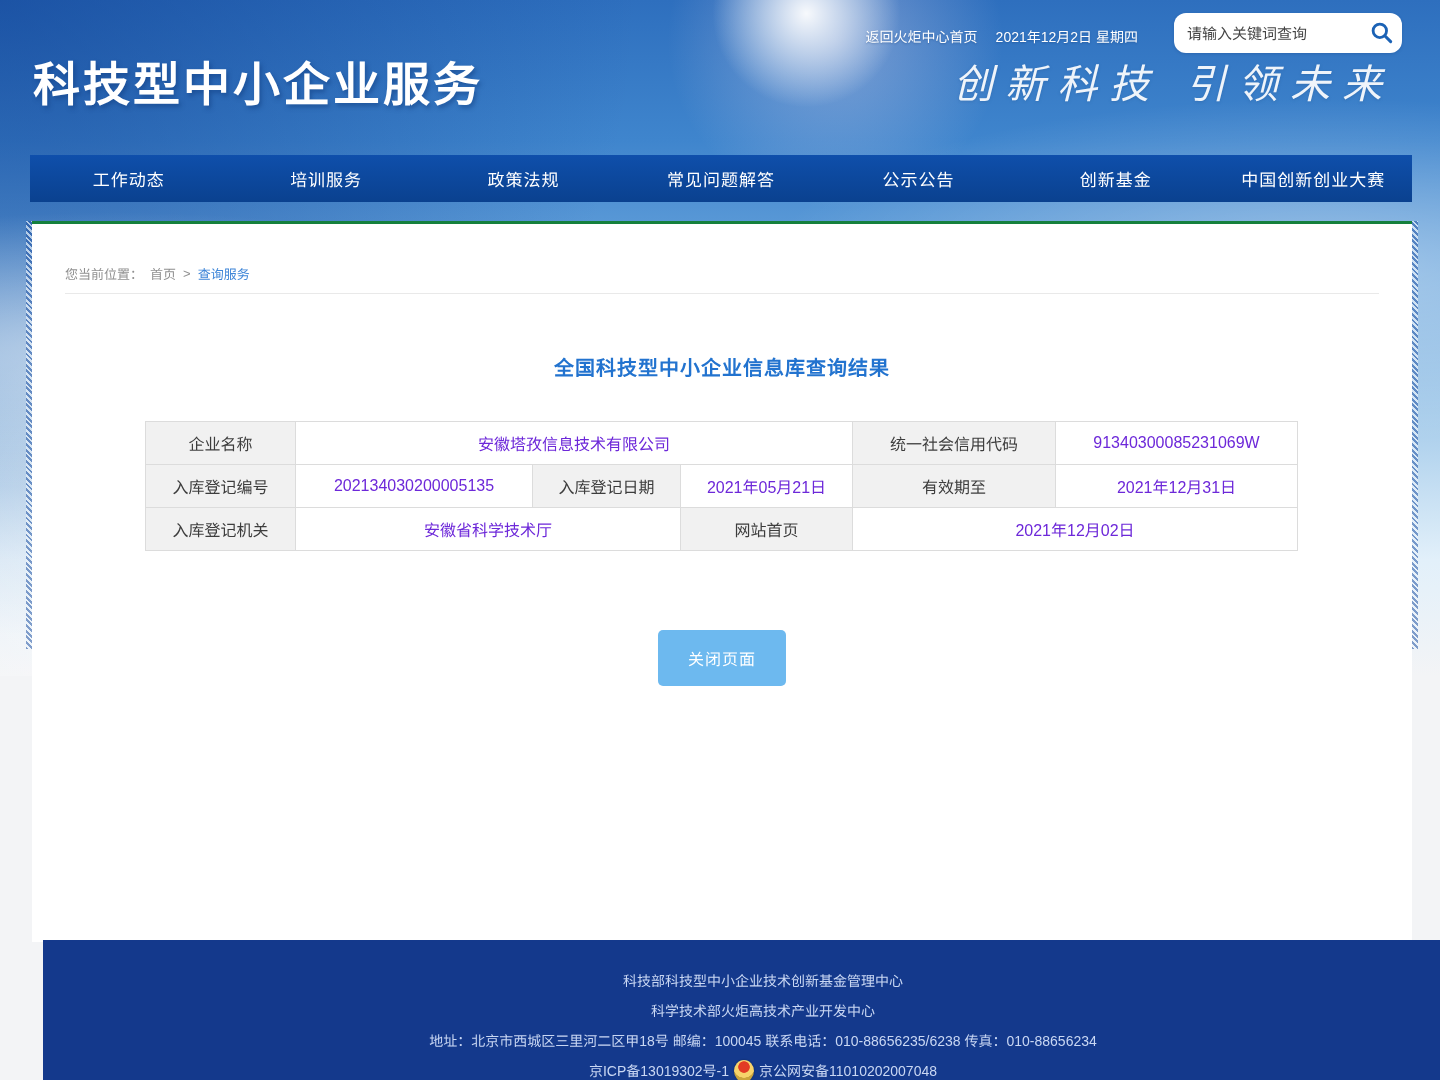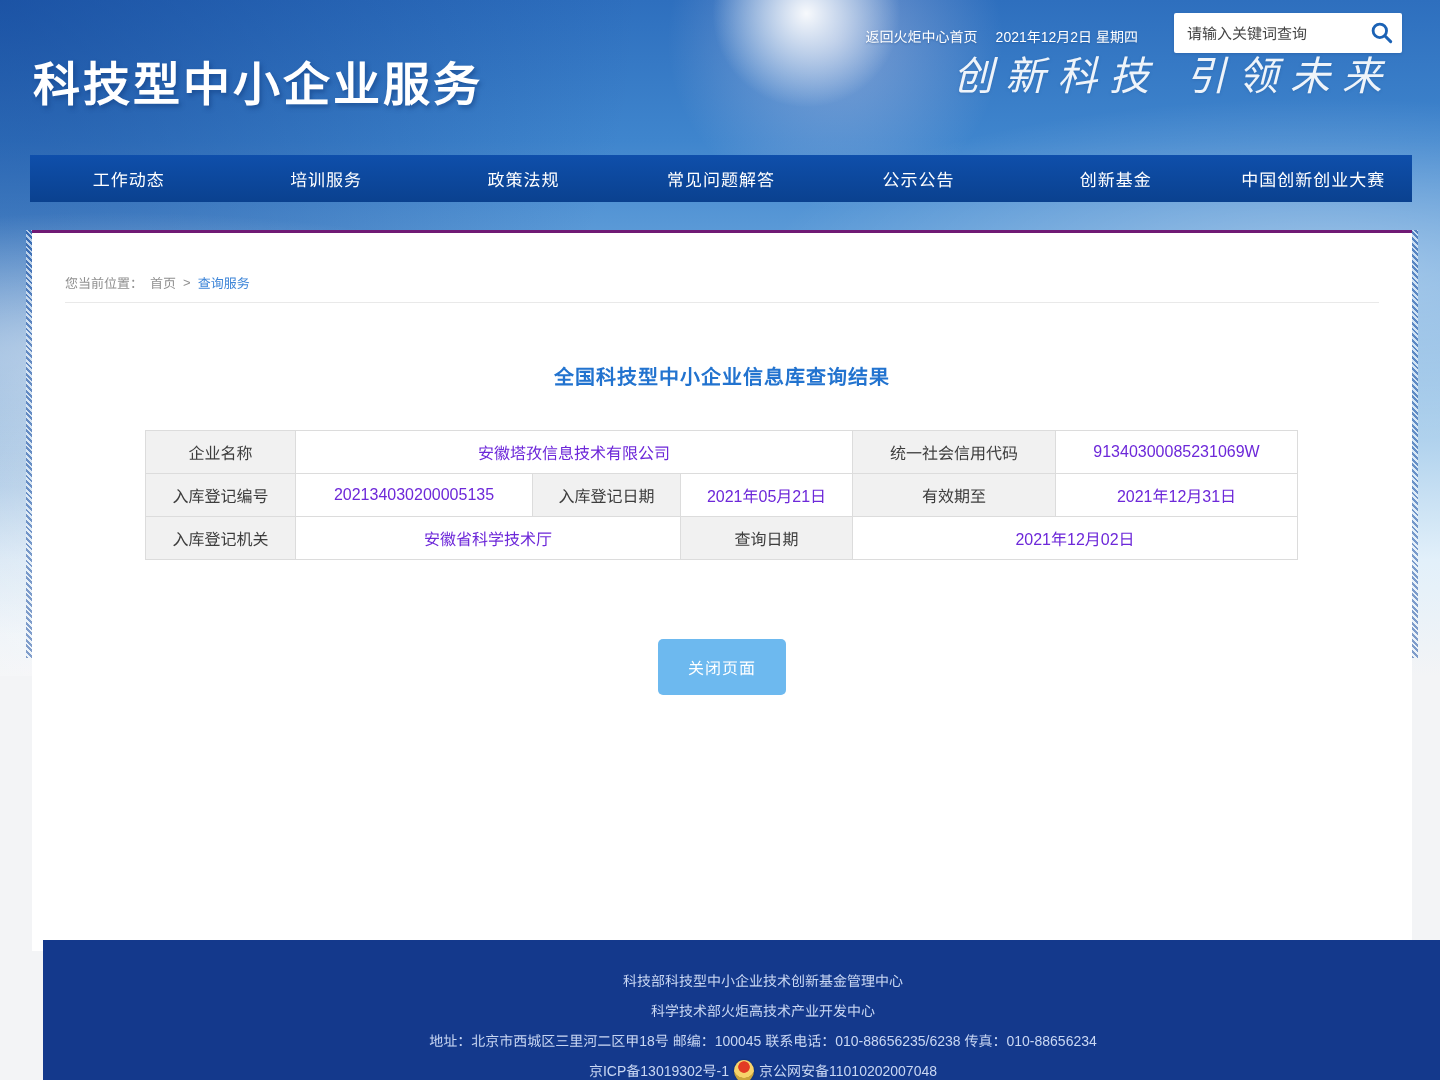--- a/index.html
+++ b/index.html
@@ -27,52 +27,52 @@
     font-size:47px;font-weight:bold;color:#ffffff;letter-spacing:3px;
     text-shadow:2px 3px 4px rgba(15,60,125,.5);
   }
   .top-links{
     position:absolute;top:26px;right:302px;display:flex;gap:18px;align-items:center;
     font-size:14px;color:#ffffff;text-shadow:0 1px 2px rgba(20,60,120,.4);white-space:nowrap;
   }
   .top-links .lnk{cursor:pointer;}
   .searchbox{
     position:absolute;top:13px;right:38px;width:228px;height:40px;background:#ffffff;
-    border-radius:2px;box-shadow:0 1px 3px rgba(20,60,120,.25);
+    border-radius:12px;box-shadow:0 1px 3px rgba(20,60,120,.25);
   }
   .searchbox input{
     position:absolute;left:0;top:0;width:182px;height:40px;border:none;outline:none;
     background:transparent;padding:0 0 0 13px;font-size:15px;color:#333;
     font-family:"Liberation Sans","DejaVu Sans",sans-serif;
   }
   .searchbox input::placeholder{color:#3a3a3a;opacity:.95;}
   .search-btn{
     position:absolute;right:6px;top:7px;width:28px;height:26px;border:none;background:transparent;
     cursor:pointer;padding:0;
   }
   .slogan{
-    position:absolute;top:44px;right:46px;
+    position:absolute;top:52px;right:46px;
     font-family:"DejaVu Serif","Liberation Serif",serif;font-style:italic;
     font-size:40px;color:rgba(255,255,255,.92);letter-spacing:12px;white-space:nowrap;
     text-shadow:0 1px 3px rgba(40,90,150,.35);
   }
   
   .nav{
     position:absolute;left:30px;top:155px;width:1382px;height:47px;
     background:linear-gradient(180deg,#0f4fab 0%,#0a418f 100%);
     display:flex;align-items:stretch;
   }
   .nav-item{
     flex:1;display:flex;align-items:center;justify-content:center;
     color:#ffffff;font-size:17px;letter-spacing:1px;cursor:pointer;white-space:nowrap;
   }
   
   .card{
-    position:absolute;left:32px;top:230px;width:1380px;height:721px;
-    background:#ffffff;border-top:3px solid #701a75;box-sizing:border-box;
+    position:absolute;left:32px;top:221px;width:1380px;height:721px;
+    background:#ffffff;border-top:3px solid #15803d;box-sizing:border-box;
   }
   .card::before,.card::after{
     content:"";position:absolute;top:-3px;width:6px;height:428px;
     background:repeating-linear-gradient(45deg,rgba(35,85,165,.55) 0 2px,rgba(235,243,250,.65) 2px 4px);
   }
   .card::before{left:-6px;}
   .card::after{right:-6px;}
   .breadcrumb{
     position:absolute;left:33px;top:40px;font-size:13px;color:#909090;
     display:flex;gap:7px;align-items:center;
@@ -185,21 +185,21 @@
       <td class="lbl">入库登记编号</td>
       <td class="val">202134030200005135</td>
       <td class="lbl">入库登记日期</td>
       <td class="val">2021年05月21日</td>
       <td class="lbl">有效期至</td>
       <td class="val">2021年12月31日</td>
     </tr>
     <tr>
       <td class="lbl">入库登记机关</td>
       <td class="val" colspan="2">安徽省科学技术厅</td>
-      <td class="lbl">查询日期</td>
+      <td class="lbl">网站首页</td>
       <td class="val" colspan="2">2021年12月02日</td>
     </tr>
   </tbody>
     </table>
 
   <button class="close-btn">关闭页面</button>
 </div>
 
 <div class="footer">
   <p class="f-line f1">科技部科技型中小企业技术创新基金管理中心</p>

